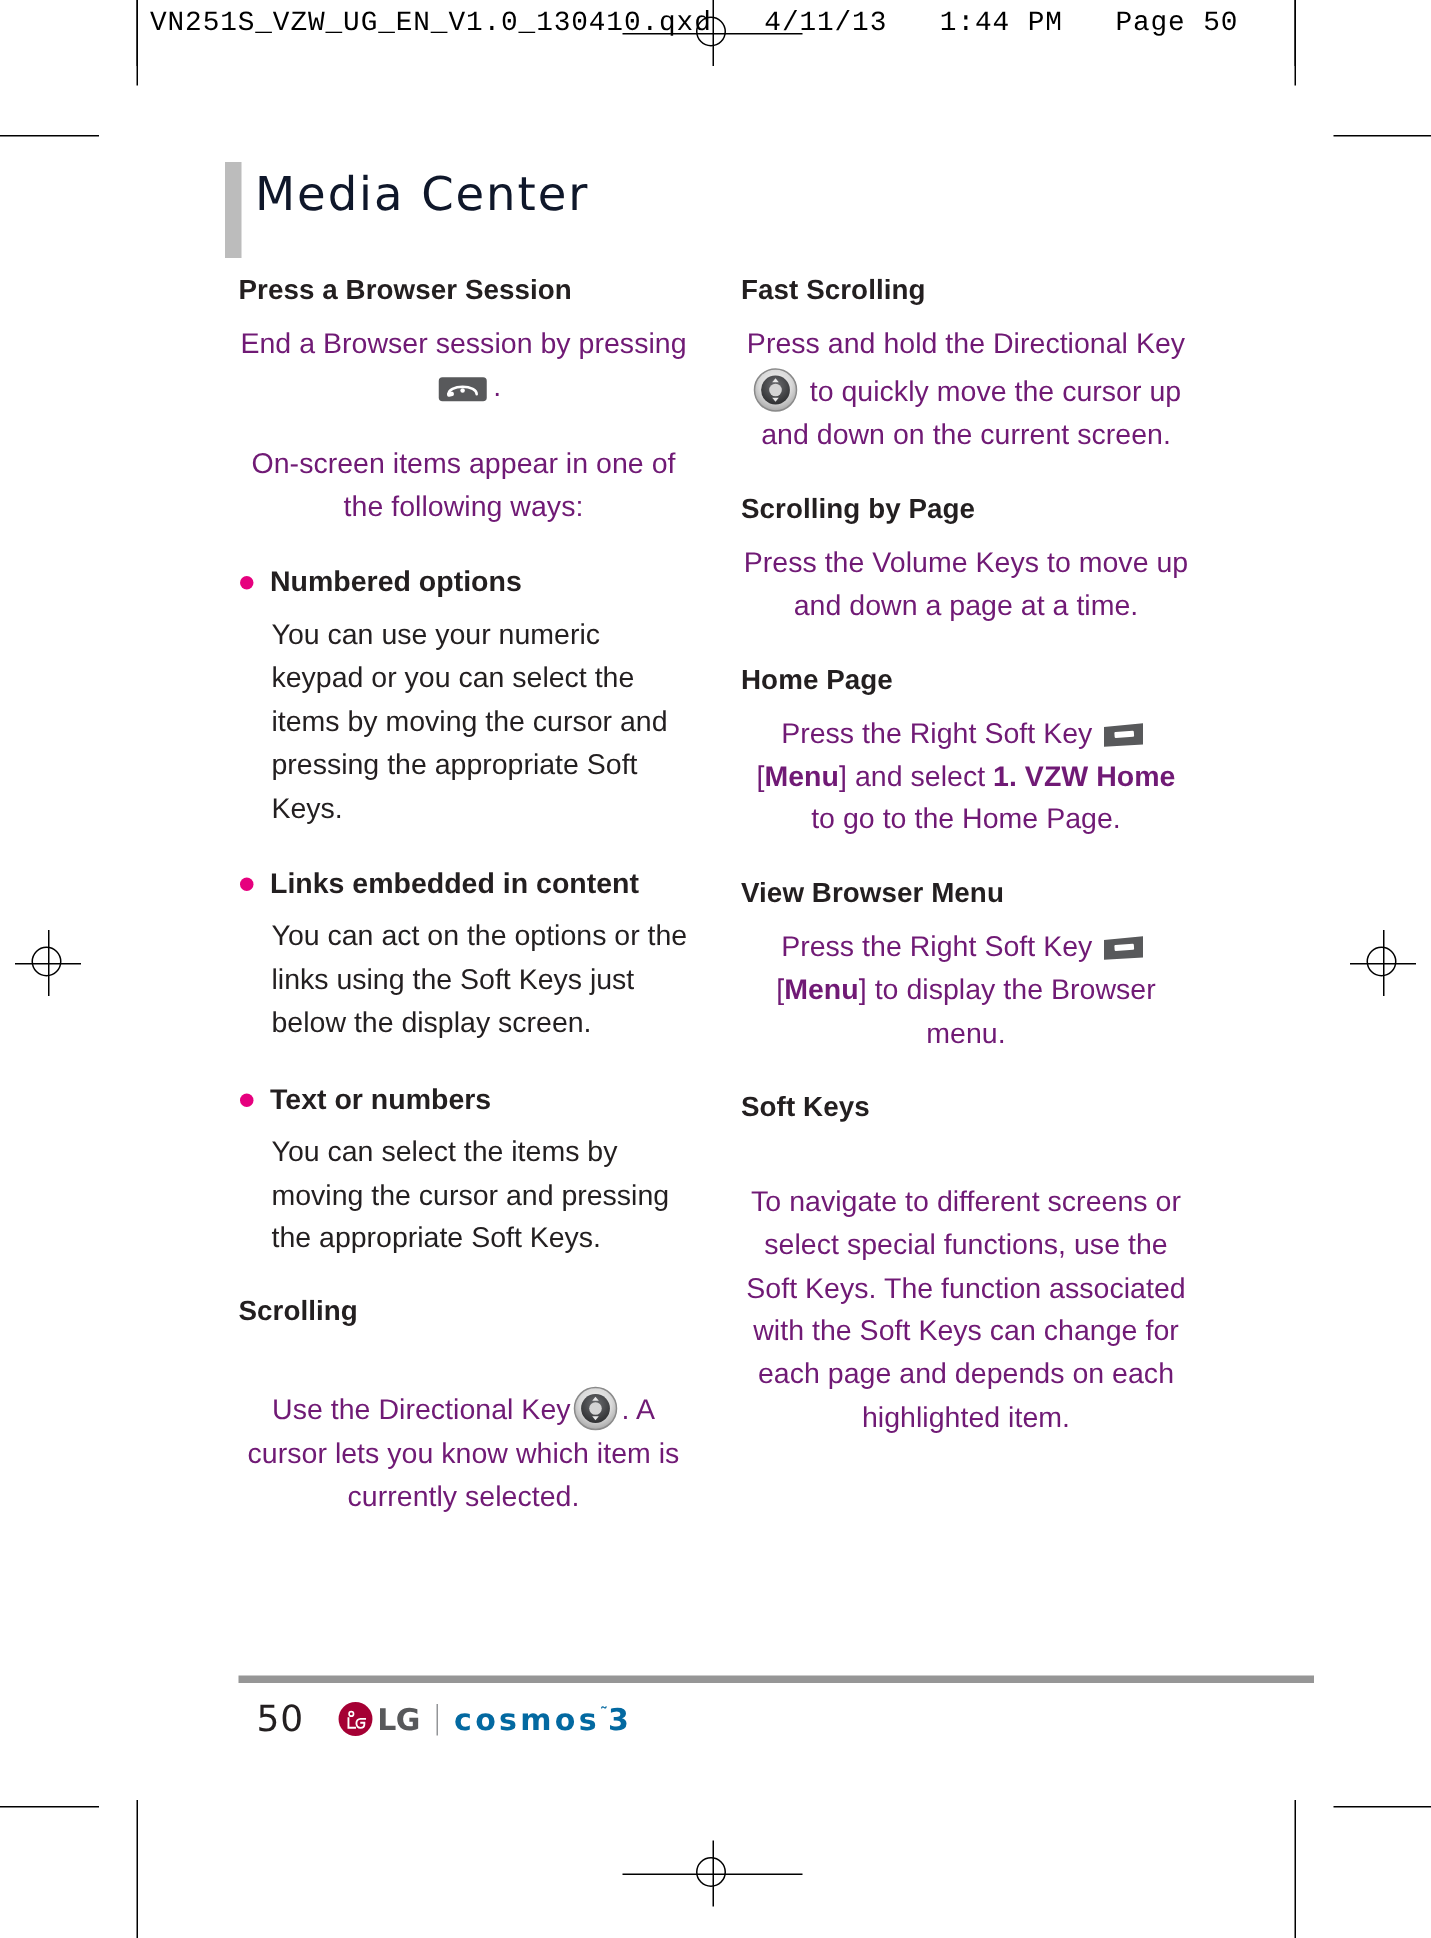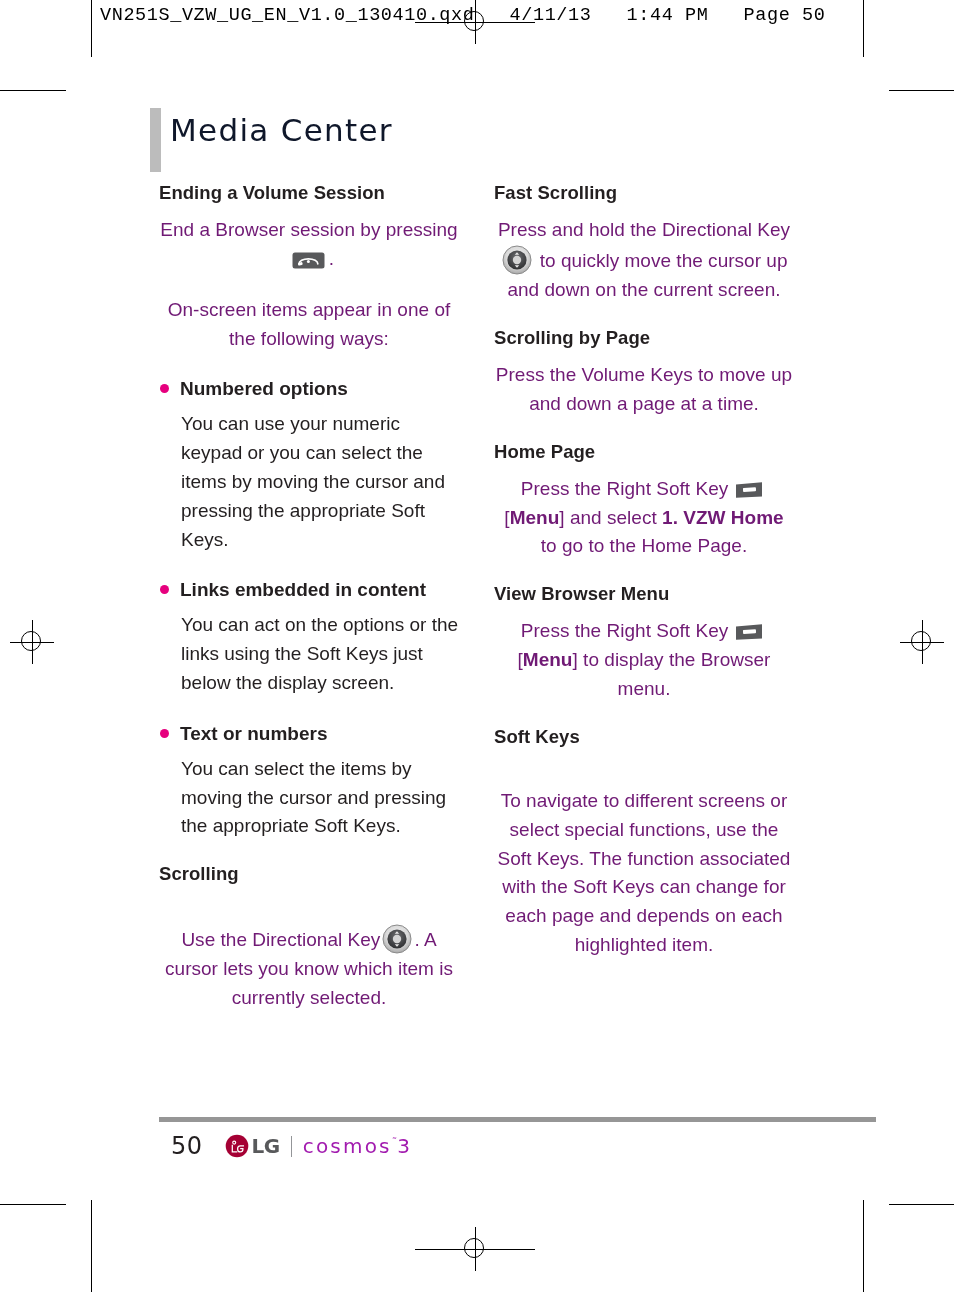--- a/index.html
+++ b/index.html
@@ -205,24 +205,24 @@
     font-family: "DejaVu Sans", sans-serif;
   }
   .lg-divider {
     width: 1px;
     height: 21px;
     background: #939598;
     margin: 0 11px;
   }
   .cosmos-word {
     font-size: 20px;
-    color: #a21caf;
+    color: #0369a1;
     letter-spacing: 2.2px;
     font-family: "DejaVu Sans", sans-serif;
-    font-weight: 400;
+    font-weight: 700;
   }
   .cosmos-tm {
     font-size: 11px;
     vertical-align: 7px;
     letter-spacing: 0;
   }
 </style>
 </head>
 <body>
 
@@ -253,21 +253,21 @@
   </div>
   <div class="reg wide" style="left:415px; top:1227px;">
     <div class="ring"></div>
   </div>
 
   <div class="title-bar"></div>
   <div class="chapter-title">Media Center</div>
 
   <div class="col col-left">
 
-    <h2 class="sec">Ending a Volume Session</h2>
+    <h2 class="sec">Press a Browser Session</h2>
 
     <p class="body"><span>End a Browser session by pressing</span><span class="icon-endcall"><svg width="33" height="19" viewBox="0 0 33 19">
             <rect x="0.5" y="1.5" width="32" height="16" rx="2.5" fill="#58595b"></rect>
             <path d="M7 12.8c0-2.6 4-5 9.4-5s9.4 2.4 9.4 5" fill="none" stroke="#ffffff" stroke-width="1.7" stroke-linecap="round"></path>
             <rect x="6" y="11.4" width="4.6" height="2.9" rx="1.2" fill="#ffffff" transform="rotate(-14 8.3 12.8)"></rect>
             <circle cx="16.4" cy="10.4" r="1.5" fill="#ffffff"></circle>
           </svg></span><span>.</span></p>
 
 
     <p class="body">On-screen items appear in one of the following ways:</p>

